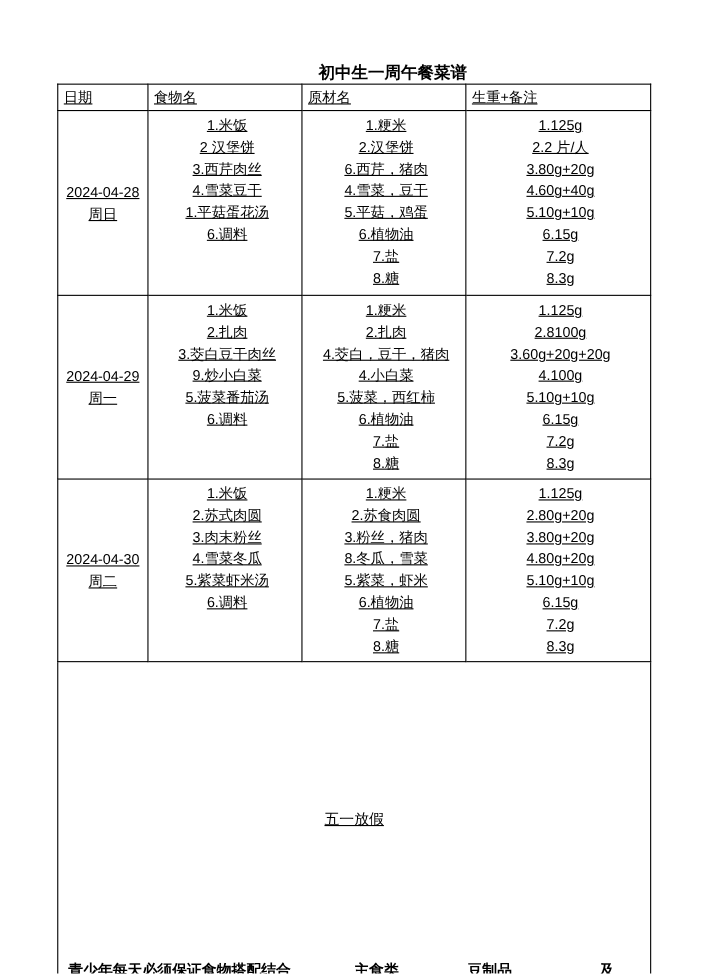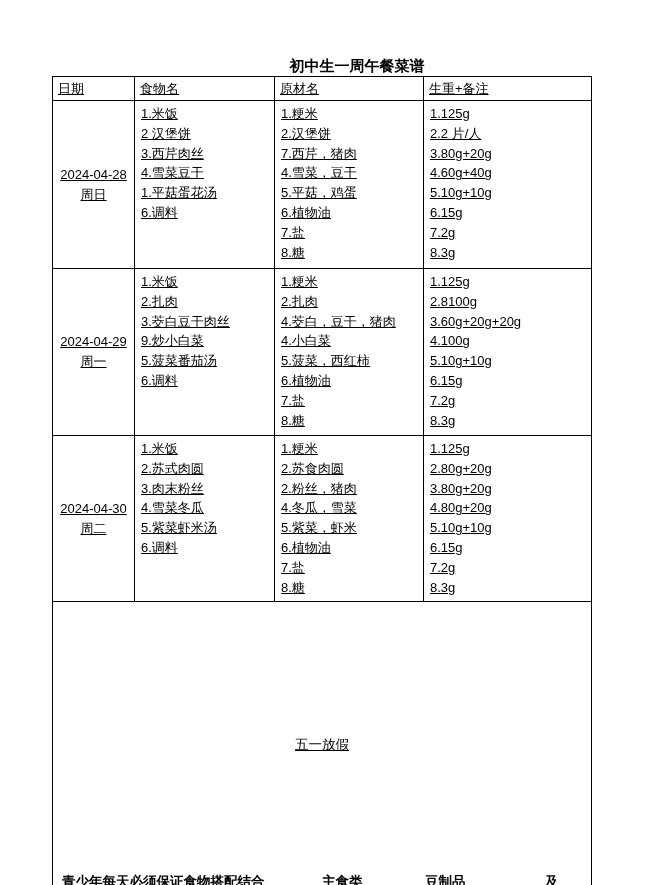--- a/index.html
+++ b/index.html
@@ -42,21 +42,21 @@
   .menu-table th {
     text-align: left;
     padding: 3px 0 2px 5px;
     height: 16px;
   }
   td.date-cell {
     vertical-align: middle;
     text-align: center;
     line-height: 20px;
   }
-  td.list-cell { padding: 3px 2px 0 6px; }
+  td.list-cell { padding: 3px 2px 0 6px; text-align: center; }
   .cell-line { height: 19.8px; line-height: 19.8px; white-space: nowrap; }
   td.holiday-cell {
     text-align: center;
     vertical-align: middle;
     font-size: 13.5px;
   }
   .footer-note { position: absolute; top: 873px; left: 0; width: 646px; height: 28px; }
   .footer-seg {
     position: absolute;
     top: 0;
@@ -96,21 +96,21 @@
             <div class="cell-line">1.米饭</div>
             <div class="cell-line">2 汉堡饼</div>
             <div class="cell-line">3.西芹肉丝</div>
             <div class="cell-line">4.雪菜豆干</div>
             <div class="cell-line">1.平菇蛋花汤</div>
             <div class="cell-line">6.调料</div>
           </td>
           <td class="list-cell">
             <div class="cell-line">1.粳米</div>
             <div class="cell-line">2.汉堡饼</div>
-            <div class="cell-line">7.西芹，猪肉</div>
+            <div class="cell-line">6.西芹，猪肉</div>
             <div class="cell-line">4.雪菜，豆干</div>
             <div class="cell-line">5.平菇，鸡蛋</div>
             <div class="cell-line">6.植物油</div>
             <div class="cell-line">7.盐</div>
             <div class="cell-line">8.糖</div>
           </td>
           <td class="list-cell">
             <div class="cell-line">1.125g</div>
             <div class="cell-line">2.2 片/人</div>
             <div class="cell-line">3.80g+20g</div>
@@ -164,22 +164,22 @@
             <div class="cell-line">1.米饭</div>
             <div class="cell-line">2.苏式肉圆</div>
             <div class="cell-line">3.肉末粉丝</div>
             <div class="cell-line">4.雪菜冬瓜</div>
             <div class="cell-line">5.紫菜虾米汤</div>
             <div class="cell-line">6.调料</div>
           </td>
           <td class="list-cell">
             <div class="cell-line">1.粳米</div>
             <div class="cell-line">2.苏食肉圆</div>
-            <div class="cell-line">2.粉丝，猪肉</div>
-            <div class="cell-line">4.冬瓜，雪菜</div>
+            <div class="cell-line">3.粉丝，猪肉</div>
+            <div class="cell-line">8.冬瓜，雪菜</div>
             <div class="cell-line">5.紫菜，虾米</div>
             <div class="cell-line">6.植物油</div>
             <div class="cell-line">7.盐</div>
             <div class="cell-line">8.糖</div>
           </td>
           <td class="list-cell">
             <div class="cell-line">1.125g</div>
             <div class="cell-line">2.80g+20g</div>
             <div class="cell-line">3.80g+20g</div>
             <div class="cell-line">4.80g+20g</div>

